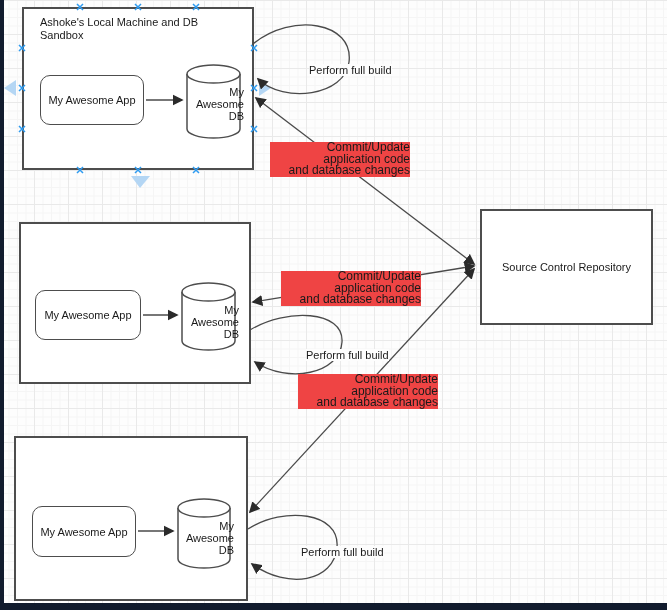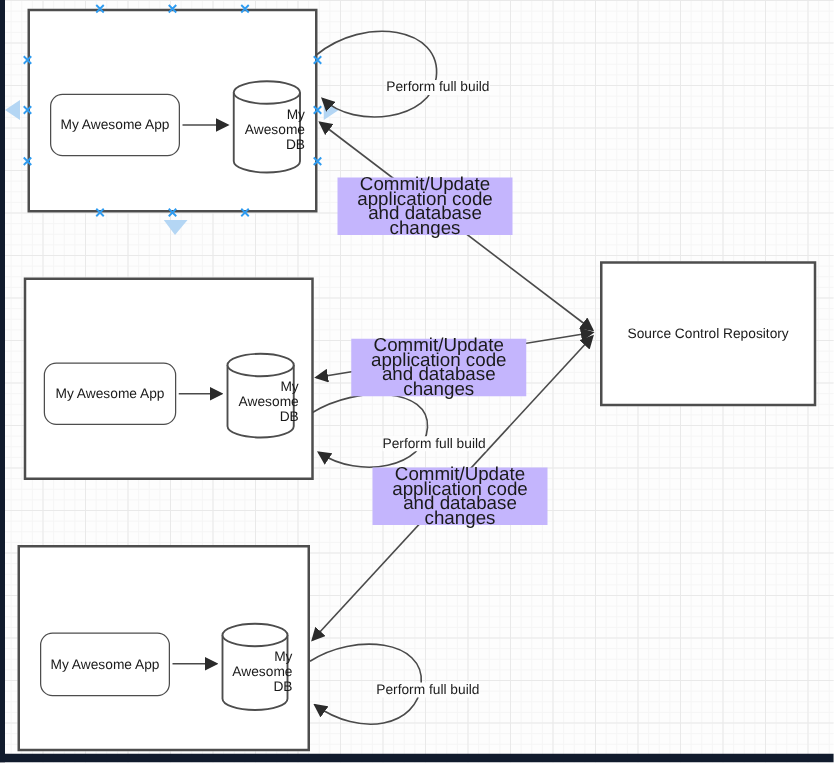--- a/index.html
+++ b/index.html
@@ -38,22 +38,22 @@
   .title-ashoke{left:40px;top:16px;width:215px;}
   .title-dane{left:40px;top:238px;width:215px;}
   .title-travis{left:36px;top:453px;width:215px;}
   .repo-title{font-size:11px;text-align:center;}
 
   .db-label{position:absolute;width:60px;text-align:right;font-size:11px;line-height:12px;}
   .db-ashoke{left:184px;top:86px;}
   .db-dane{left:179px;top:304px;}
   .db-travis{left:174px;top:520px;}
 
-  .edge-label{position:absolute;font-size:15px;line-height:11.5px;text-align:center;
-              white-space:pre-line;background:#c4b5fd;}
+  .edge-label{position:absolute;font-size:12px;line-height:11.5px;text-align:right;
+              white-space:pre-line;background:#ef4444;}
   .commit-1{left:270px;top:142px;width:140px;}
   .commit-2{left:281px;top:271px;width:140px;}
   .commit-3{left:298px;top:374px;width:140px;}
   .build-label{position:absolute;font-size:11px;white-space:nowrap;background:#fdfdfd;}
   .build-1{left:309px;top:64px;}
   .build-2{left:306px;top:349px;}
   .build-3{left:301px;top:546px;}
 
   .edge-line{stroke:#4a4a4a;stroke-width:1.3;fill:none;}
   .shape{stroke:#4d4d4d;stroke-width:1.5;fill:#ffffff;}
@@ -120,20 +120,22 @@
       <ellipse class="shape" cx="204" cy="508" rx="26" ry="9"></ellipse>
     </g>
 
     <path class="handles-stroke" d="M77,4 l6,6 M83,4 l-6,6 M135,4 l6,6 M141,4 l-6,6 M193,4 l6,6 M199,4 l-6,6
          M77,167 l6,6 M83,167 l-6,6 M135,167 l6,6 M141,167 l-6,6 M193,167 l6,6 M199,167 l-6,6
          M19,45 l6,6 M25,45 l-6,6 M19,85 l6,6 M25,85 l-6,6 M19,126 l6,6 M25,126 l-6,6
          M251,45 l6,6 M257,45 l-6,6 M251,85 l6,6 M257,85 l-6,6 M251,126 l6,6 M257,126 l-6,6"></path>
   </svg>
 
   <div class="layer labels">
+    <div class="title title-ashoke">Ashoke's Local Machine and DB
+Sandbox</div>
 
     <div class="db-label db-ashoke">My Awesome DB</div>
     <div class="db-label db-dane">My Awesome DB</div>
     <div class="db-label db-travis">My Awesome DB</div>
 
     <div class="edge-label commit-1">Commit/Update
 application code
 and database changes</div>
     <div class="edge-label commit-2">Commit/Update
 application code

